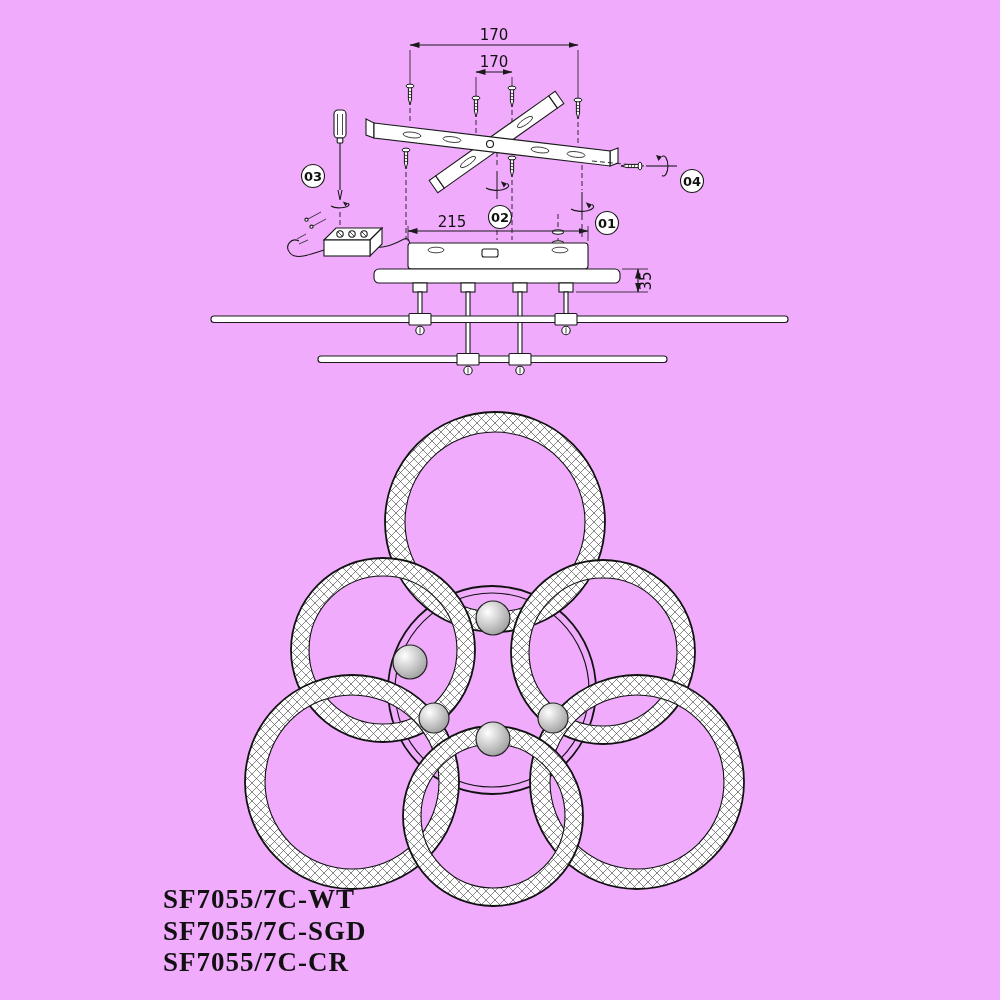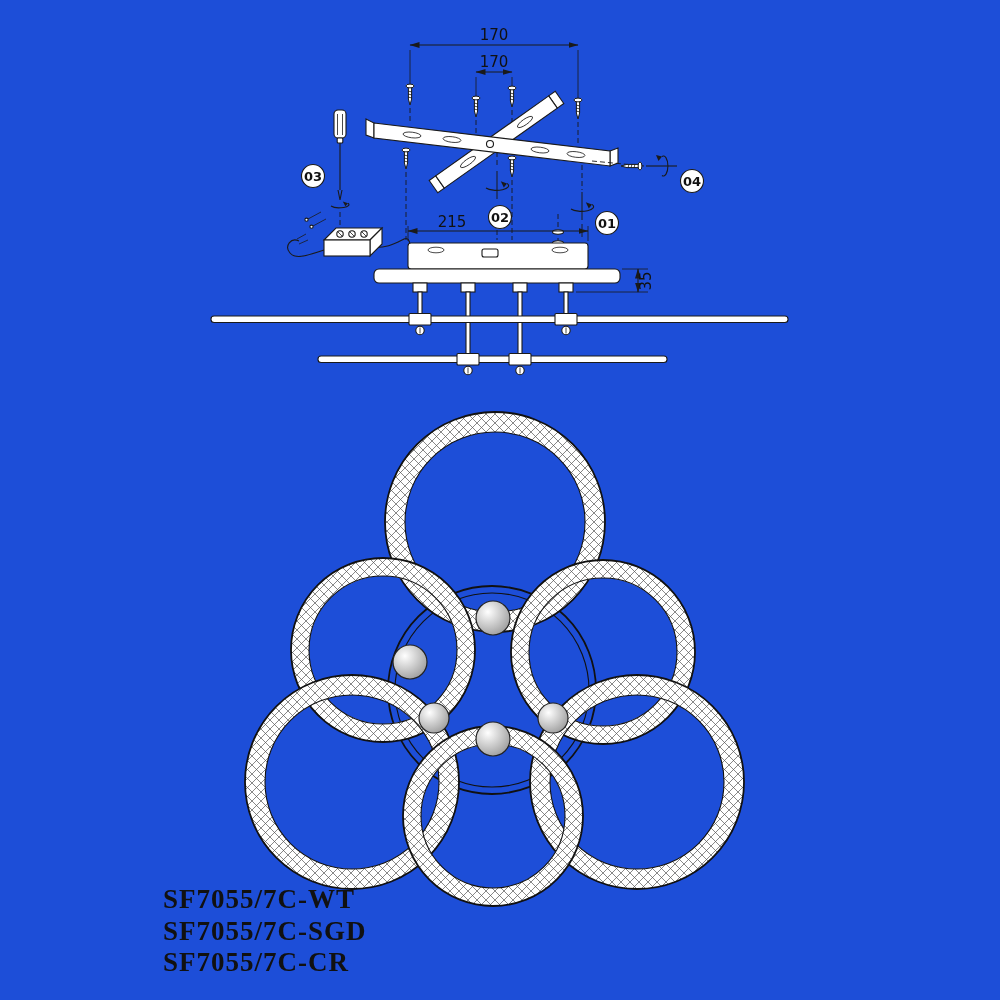--- a/index.html
+++ b/index.html
@@ -1,16 +1,16 @@
 <!DOCTYPE html>
 <html><head>
 <meta charset="utf-8">
 <style>
   html,body{margin:0;padding:0;background:#ffffff;}
-  .stage{width:1000px;height:1000px;position:relative;background:#1d4ed8;overflow:hidden;}
+  .stage{width:1000px;height:1000px;position:relative;background:#f0abfc;overflow:hidden;}
   svg text{font-family:"DejaVu Sans",sans-serif;}
   .dim-label{font-size:15px;fill:#111;}
   .badge-label{font-size:13px;font-weight:700;fill:#111;}
   .model-label{font-family:"Liberation Serif",serif;font-size:27px;font-weight:700;fill:#111;letter-spacing:1px;}
   .ln{stroke:#1a1a1a;stroke-width:1.1;fill:none;}
   .thin{stroke:#1a1a1a;stroke-width:0.8;fill:none;}
   .fw{stroke:#1a1a1a;stroke-width:1.1;fill:#ffffff;}
   .dsh{stroke:#1a1a1a;stroke-width:0.9;fill:none;stroke-dasharray:5 3;}
   .ro{stroke:#111;stroke-width:1.8;fill:none;}
   .ri{stroke:#111;stroke-width:1.1;fill:none;}

